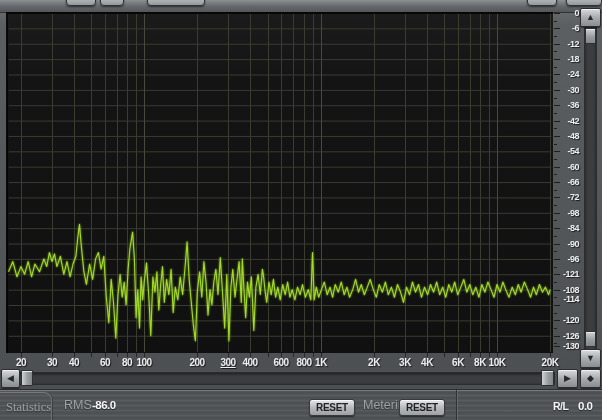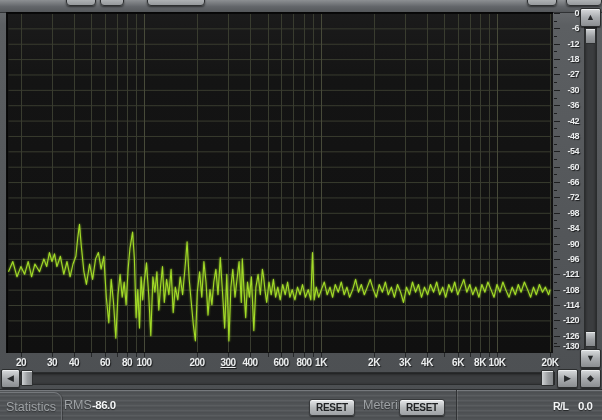--- a/index.html
+++ b/index.html
@@ -186,21 +186,21 @@
   <div class="yscale" id="yscale">
       <div class="ydash major" style="top: 13px;"></div>
       <div class="ylab" style="top: 8px;">0</div>
       <div class="ydash major" style="top: 28px;"></div>
       <div class="ylab" style="top: 23px;">-6</div>
       <div class="ydash major" style="top: 44px;"></div>
       <div class="ylab" style="top: 39px;">-12</div>
       <div class="ydash major" style="top: 59px;"></div>
       <div class="ylab" style="top: 54px;">-18</div>
       <div class="ydash major" style="top: 74px;"></div>
-      <div class="ylab" style="top: 69px;">-27</div>
+      <div class="ylab" style="top: 69px;">-24</div>
       <div class="ydash major" style="top: 90px;"></div>
       <div class="ylab" style="top: 85px;">-30</div>
       <div class="ydash major" style="top: 105px;"></div>
       <div class="ylab" style="top: 100px;">-36</div>
       <div class="ydash major" style="top: 121px;"></div>
       <div class="ylab" style="top: 116px;">-42</div>
       <div class="ydash major" style="top: 136px;"></div>
       <div class="ylab" style="top: 131px;">-48</div>
       <div class="ydash major" style="top: 151px;"></div>
       <div class="ylab" style="top: 146px;">-54</div>
@@ -216,21 +216,21 @@
       <div class="ylab" style="top: 223px;">-84</div>
       <div class="ydash major" style="top: 244px;"></div>
       <div class="ylab" style="top: 239px;">-90</div>
       <div class="ydash major" style="top: 259px;"></div>
       <div class="ylab" style="top: 254px;">-96</div>
       <div class="ydash major" style="top: 274px;"></div>
       <div class="ylab" style="top: 269px;">-121</div>
       <div class="ydash major" style="top: 290px;"></div>
       <div class="ylab" style="top: 285px;">-108</div>
       <div class="ydash major" style="top: 305px;"></div>
-      <div class="ylab" style="top: 300px;">-114</div>
+      <div class="ylab" style="top: 294px;">-114</div>
       <div class="ydash major" style="top: 320px;"></div>
       <div class="ylab" style="top: 315px;">-120</div>
       <div class="ydash major" style="top: 336px;"></div>
       <div class="ylab" style="top: 331px;">-126</div>
       <div class="ydash major" style="top: 346px;"></div>
       <div class="ylab" style="top: 341px;">-130</div>
       <div class="ydash minor" style="top: 21px;"></div>
       <div class="ydash minor" style="top: 36px;"></div>
       <div class="ydash minor" style="top: 51px;"></div>
       <div class="ydash minor" style="top: 67px;"></div>
@@ -273,21 +273,21 @@
   <div class="sb-btn" style="left:557px;top:369px;width:21px;height:19px;">
     <span>▶</span>
   </div>
   <div class="sb-btn" style="left:580px;top:369px;width:21px;height:19px;">
     <span>◆</span>
   </div>
 
   <div class="status-bar">
     <div class="streaks"></div>
 
-    <div class="tab" style="left:0;top:2px;width:62px;height:29px;">
+    <div class="tab" style="left:0;top:2px;width:52px;height:29px;font-family:Liberation Serif, serif;">
       <span class="lbl" style="left:6px;top:7px;">Statistics</span>
     </div>
 
     <span class="lbl" style="left:64px;top:8px;">RMS</span>
     <span class="val" style="left:92px;top:9px;">-86.0</span>
 
     <div class="btn" style="left:309px;top:9px;">
       <span>RESET</span>
     </div>
     <span class="lbl" style="left:363px;top:8px;">Metering</span>

